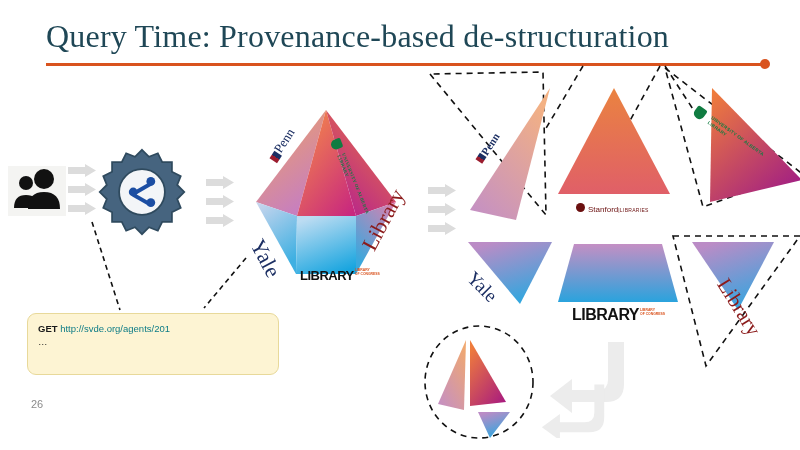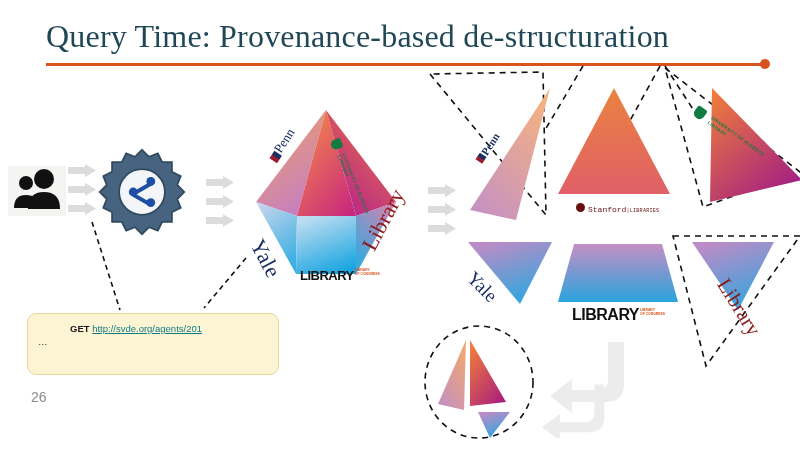--- a/index.html
+++ b/index.html
@@ -23,22 +23,22 @@
     position:absolute; left:46px; top:63px; width:720px; height:3px;
     background:#d9531e;
   }
   .accent-dot{
     position:absolute; left:760px; top:59px; width:10px; height:10px;
     border-radius:50%; background:#d9531e;
   }
 
   
   .page-num{
-    position:absolute; left:31px; top:389px;
-    font-size:14px; color:#8b8b8b;
+    position:absolute; left:31px; top:398px;
+    font-size:11px; color:#8b8b8b;
   }
 
   
   .users{position:absolute; left:8px; top:166px; width:58px; height:50px; background:#f4f4f2;}
   .users svg{display:block;}
 
   
   .arrows{position:absolute; width:30px;}
   .arrows .arw{display:block; margin-bottom:6px;}
 
@@ -58,35 +58,35 @@
   
   .dash-svg{position:absolute; left:0; top:0; width:800px; height:450px; pointer-events:none;}
 
   
   .http-box{
     position:absolute; left:27px; top:313px; width:252px; height:62px;
     background:#fdf4d3; border:1px solid #e8d99a; border-radius:9px;
     padding:8px 10px; box-sizing:border-box;
   }
   .http-line{font-size:9.5px; color:#1a1a1a; line-height:1.55; font-weight:bold;}
-  .http-line .meth{font-weight:bold;margin-left:32px;}
-  .http-url{color:#0e7c86; text-decoration:underline; font-weight:normal;}
+  .http-line .meth{font-weight:bold;}
+  .http-url{color:#0e7c86; font-weight:normal;}
   .http-dots{font-size:9.5px; color:#1a1a1a; line-height:1.1; letter-spacing:1px;}
   .http-vals{font-weight:normal;}
 
   
   .facet{position:absolute;}
   .facet svg{display:block;}
 
   
   .logo{position:absolute; white-space:nowrap;}
   .loc-logo{font-family:"Liberation Sans", sans-serif;}
   .loc-main{font-size:13px; font-weight:bold; color:#111; letter-spacing:-0.5px;}
   .loc-sub{font-size:3.4px; font-weight:bold; color:#d9531e; line-height:1.15; display:inline-block; vertical-align:5px; margin-left:1px;}
-  .stan{font-family:Liberation Mono, monospace; font-size:8px; color:#6b1010;}
+  .stan{font-family:Liberation Sans, sans-serif; font-size:8px; color:#6b1010;}
   .stan-sub{font-size:5px; letter-spacing:.3px;}
   .alberta{font-size:4.6px; font-weight:bold; color:#107c41; letter-spacing:.3px; line-height:1.25;}
   .penn-txt{font-family:"Liberation Serif", serif; font-size:11px; color:#1c2f63; font-weight:bold;}
 
   
   .svde{position:absolute; left:718px; top:378px; width:62px; height:62px;}
 
   
   .ellipse-wrap{position:absolute; left:424px; top:326px; width:110px; height:112px;}
 </style>

